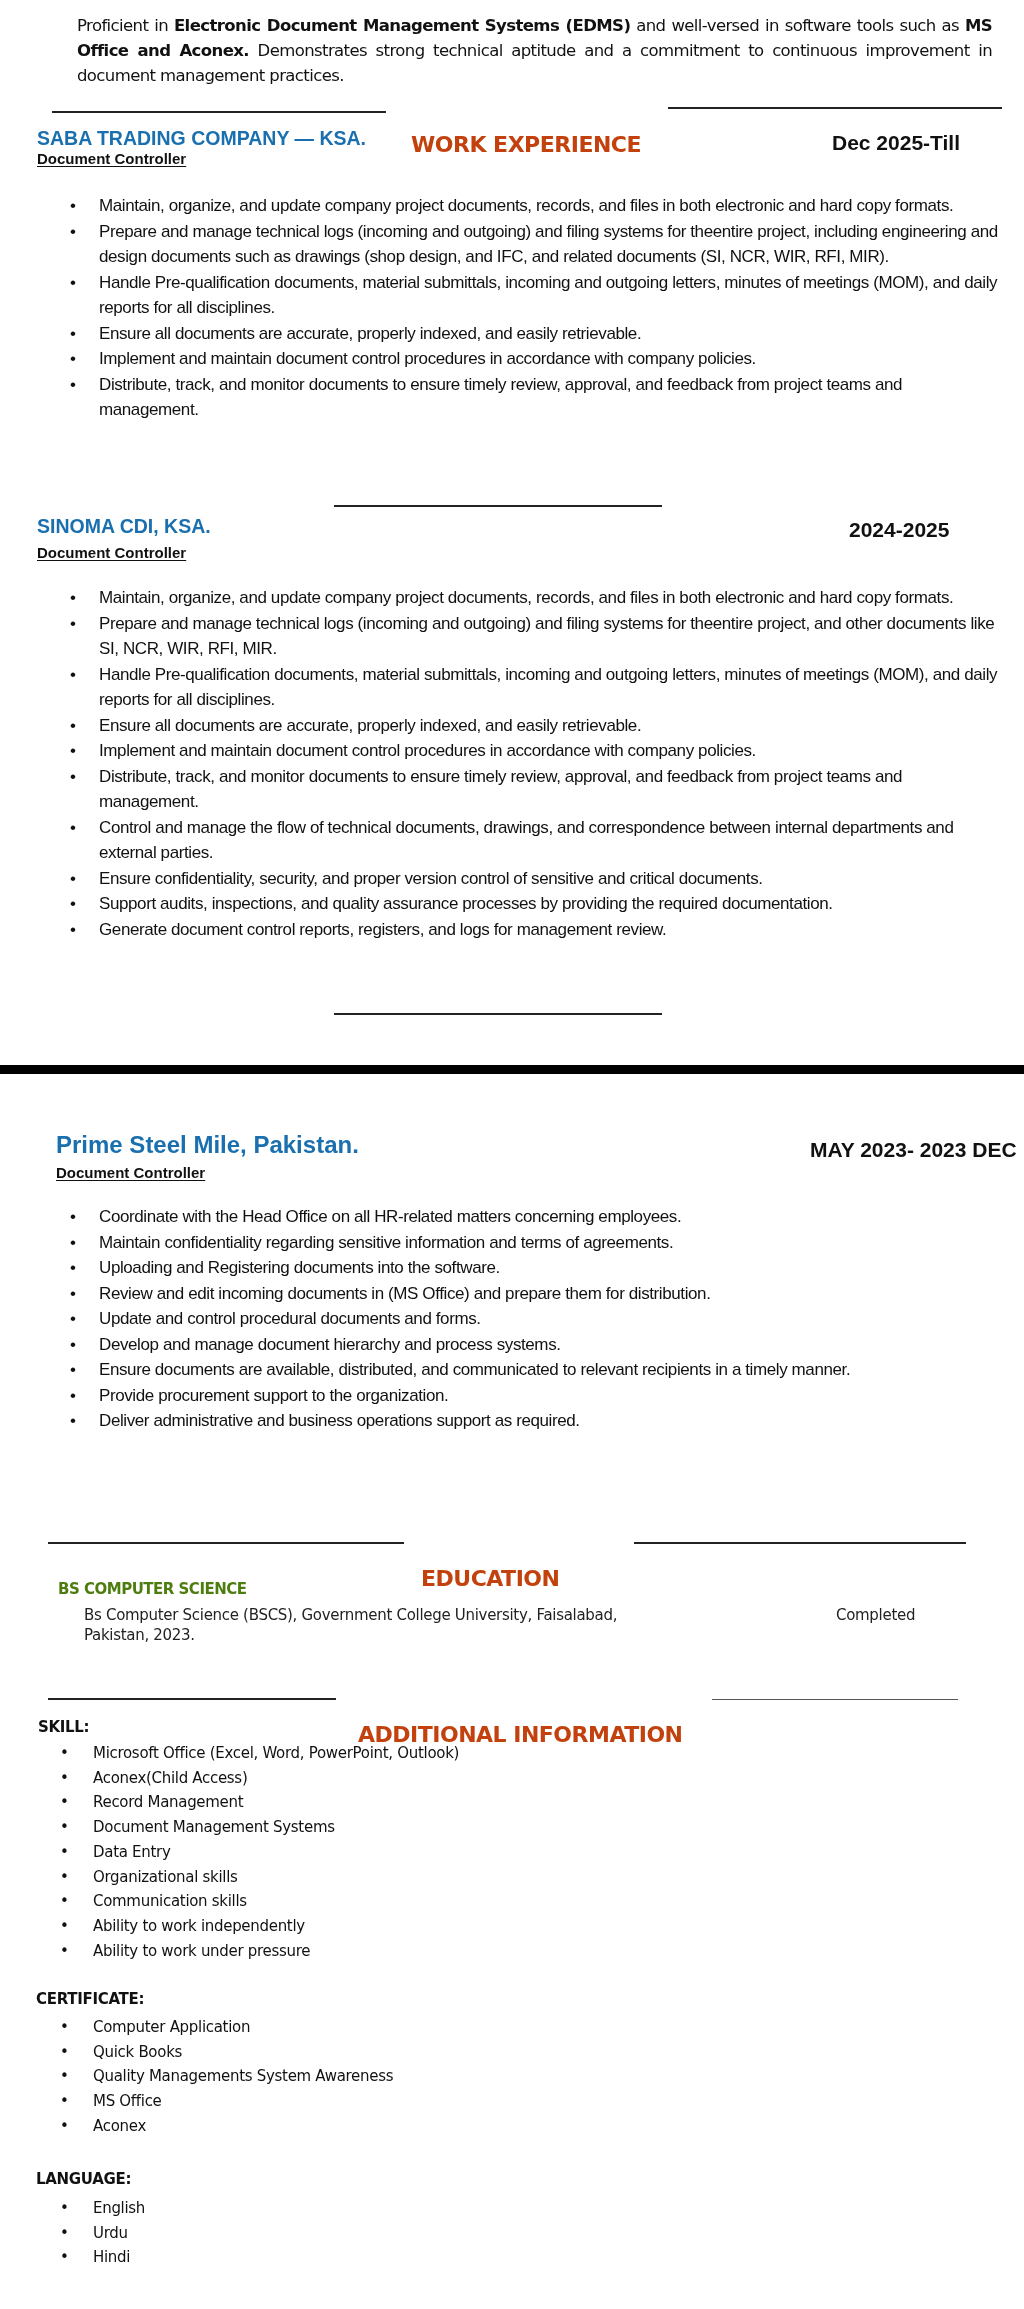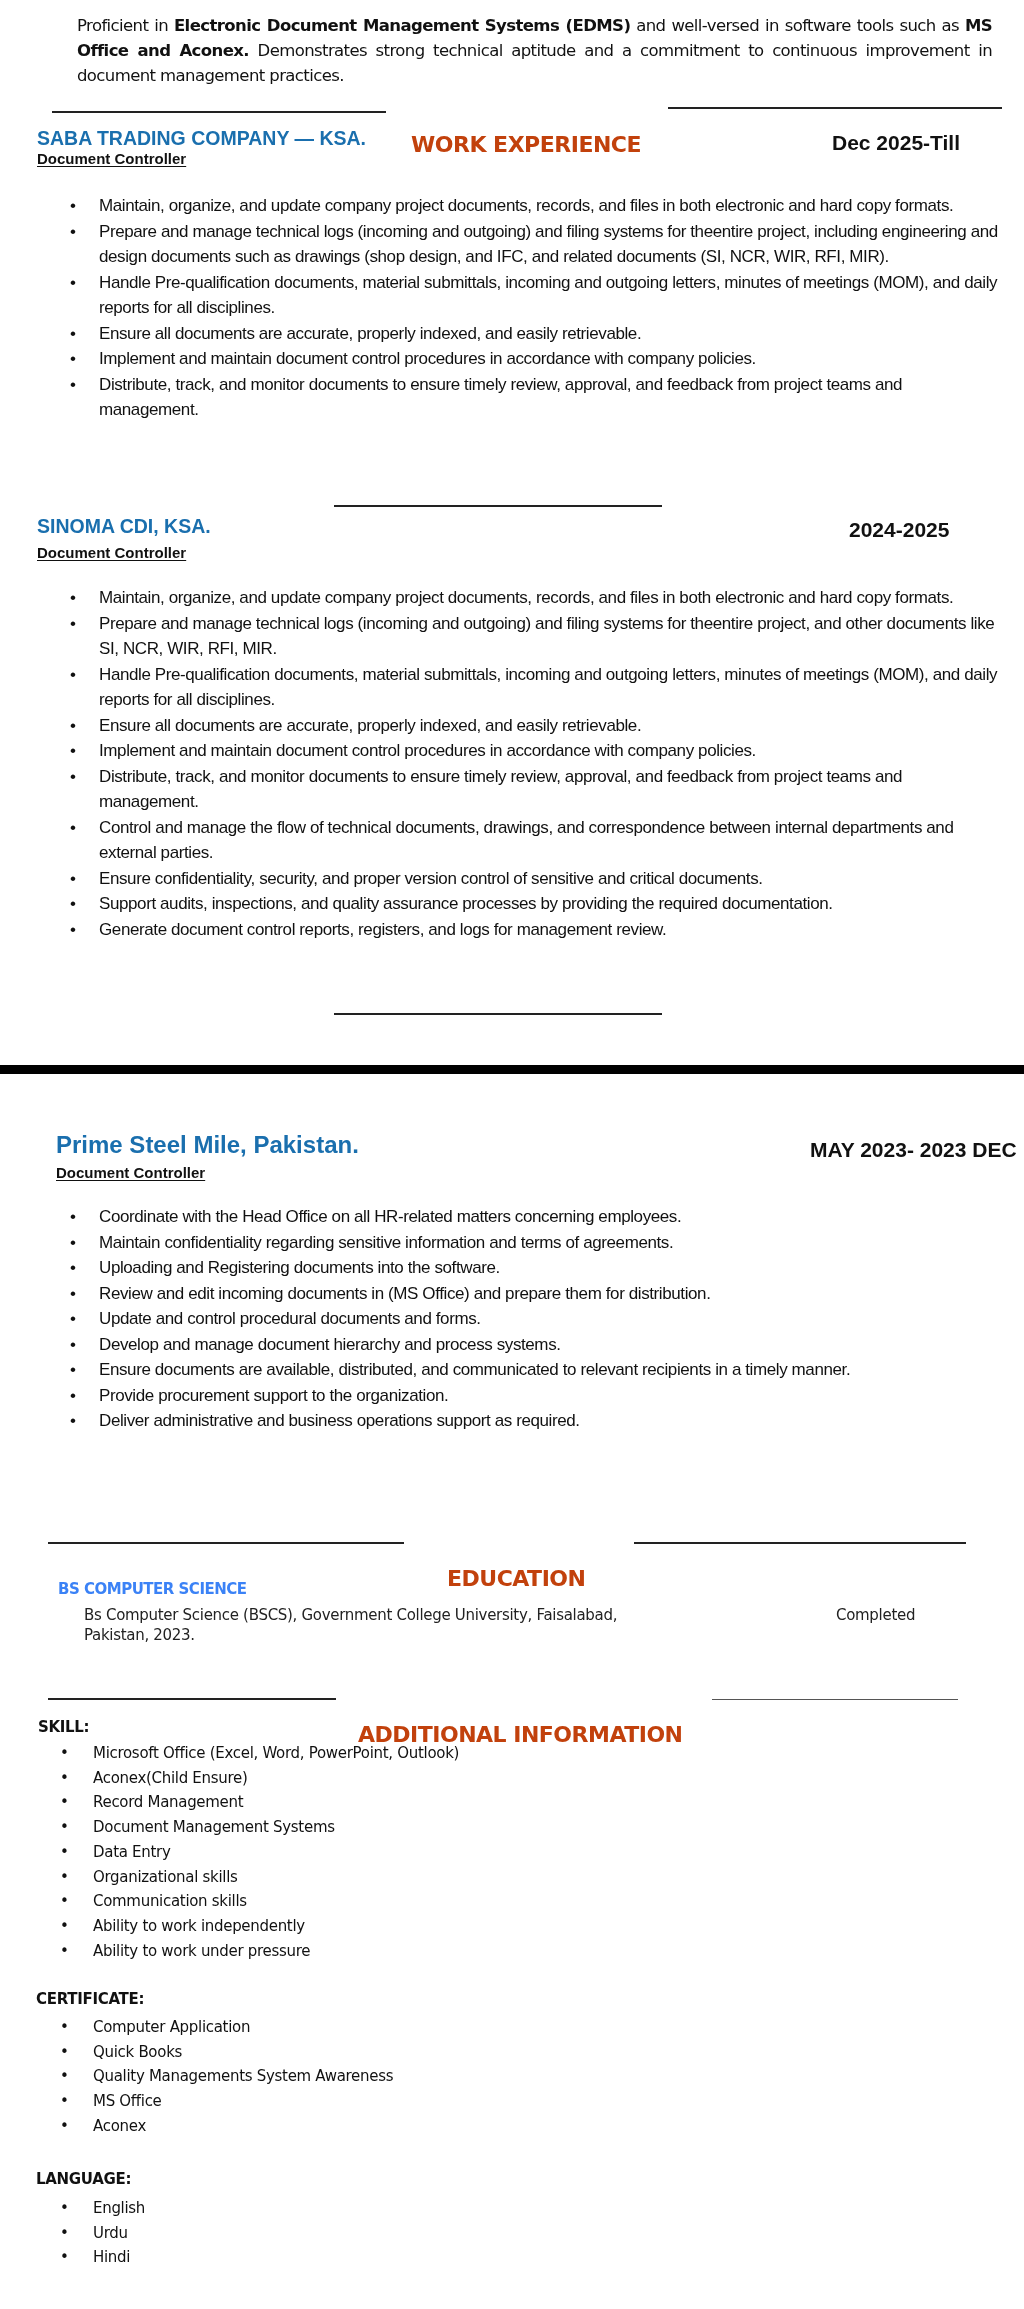--- a/index.html
+++ b/index.html
@@ -21,21 +21,21 @@
   ul.bullets { position: absolute; margin: 0; padding: 0; list-style: none; font-family: "Liberation Sans", sans-serif; font-size: 17px; line-height: 25.5px; letter-spacing: -0.4px; }
   ul.bullets li { position: relative; padding-left: 29px; margin-bottom: 0; }
   ul.bullets li::before { content: "\2022"; position: absolute; left: 0; top: 0; font-size: 17px; }
 
   ul.small { position: absolute; margin: 0; padding: 0; list-style: none; font-family: "DejaVu Sans", sans-serif; font-size: 15px; line-height: 24.7px; letter-spacing: -0.3px; }
   ul.small li { position: relative; padding-left: 33px; }
   ul.small li::before { content: "\2022"; position: absolute; left: 0; top: 0; }
 
   .page-break { position: absolute; left: 0; width: 1024px; top: 1065px; height: 9px; background: #000; }
   .label-bold { position: absolute; font-family: "DejaVu Sans", sans-serif; font-weight: bold; font-size: 15px; letter-spacing: -0.3px; }
-  .edu-degree { position: absolute; font-family: "DejaVu Sans", sans-serif; font-weight: bold; font-size: 15px; color: #3b82f6; letter-spacing: -0.5px; }
+  .edu-degree { position: absolute; font-family: "DejaVu Sans", sans-serif; font-weight: bold; font-size: 15px; color: #4d7c0f; letter-spacing: -0.5px; }
   .edu-text { position: absolute; font-family: "DejaVu Sans", sans-serif; font-size: 15px; line-height: 20px; color: #222; letter-spacing: -0.3px; }
 </style>
 </head>
 <body>
 
 <div class="abs summary">
   <div style="height:25px; overflow:hidden; color:#111;">&nbsp;</div>
   <span>Proficient in </span><b>Electronic Document Management Systems (EDMS)</b><span> and well-versed in software tools such as </span><b>MS Office and Aconex.</b><span> Demonstrates strong technical aptitude and a commitment to continuous improvement in document management practices.</span>
 </div>
 
@@ -86,36 +86,36 @@
   <li>Uploading and Registering documents into the software.</li>
   <li>Review and edit incoming documents in (MS Office) and prepare them for distribution.</li>
   <li>Update and control procedural documents and forms.</li>
   <li>Develop and manage document hierarchy and process systems.</li>
   <li>Ensure documents are available, distributed, and communicated to relevant recipients in a timely manner.</li>
   <li>Provide procurement support to the organization.</li>
   <li>Deliver administrative and business operations support as required.</li>
 </ul>
 
 <div class="rule" style="left:48px; top:1542px; width:356px;"></div>
-<div class="section-title" style="left:447px; top:1530px;">EDUCATION</div>
+<div class="section-title" style="left:421px; top:1530px;">EDUCATION</div>
 <div class="rule" style="left:634px; top:1542px; width:332px;"></div>
 
 <div class="edu-degree" style="left:58px; top:1580px;">BS COMPUTER SCIENCE</div>
 <div class="edu-text" style="left:84px; top:1605px;">Bs Computer Science (BSCS), Government College University, Faisalabad,</div>
 <div class="edu-text" style="left:84px; top:1625px;">Pakistan, 2023.</div>
 <div class="edu-text" style="left:836px; top:1605px;">Completed</div>
 
 <div class="rule" style="left:48px; top:1698px; width:288px;"></div>
 <div class="section-title" style="left:358px; top:1686px;">ADDITIONAL  INFORMATION</div>
 <div class="rule thin" style="left:712px; top:1699px; width:246px;"></div>
 
 <div class="label-bold" style="left:38px; top:1718px;">SKILL:</div>
 <ul class="small" style="left:60px; top:1741px; width:600px;">
   <li>Microsoft Office (Excel, Word, PowerPoint, Outlook)</li>
-  <li>Aconex(Child Ensure)</li>
+  <li>Aconex(Child Access)</li>
   <li>Record Management</li>
   <li>Document Management Systems</li>
   <li>Data Entry</li>
   <li>Organizational skills</li>
   <li>Communication skills</li>
   <li>Ability to work independently</li>
   <li>Ability to work under pressure</li>
 </ul>
 
 <div class="label-bold" style="left:36px; top:1990px;">CERTIFICATE:</div>

